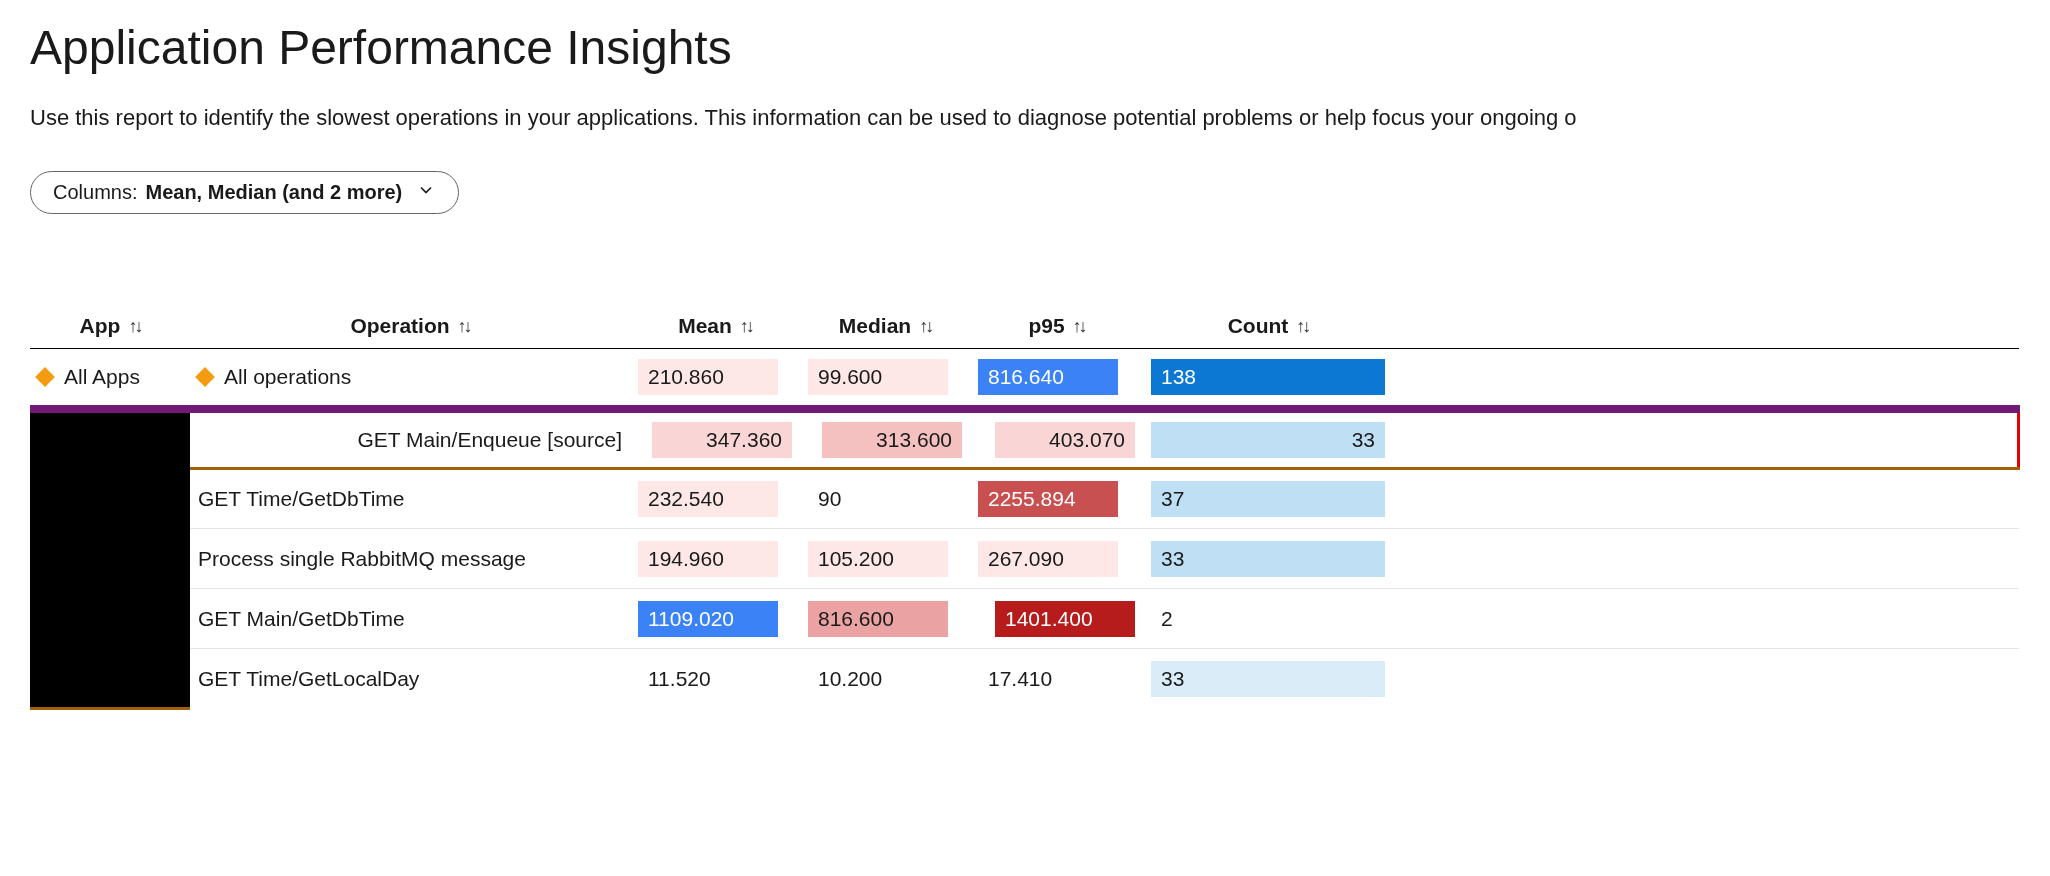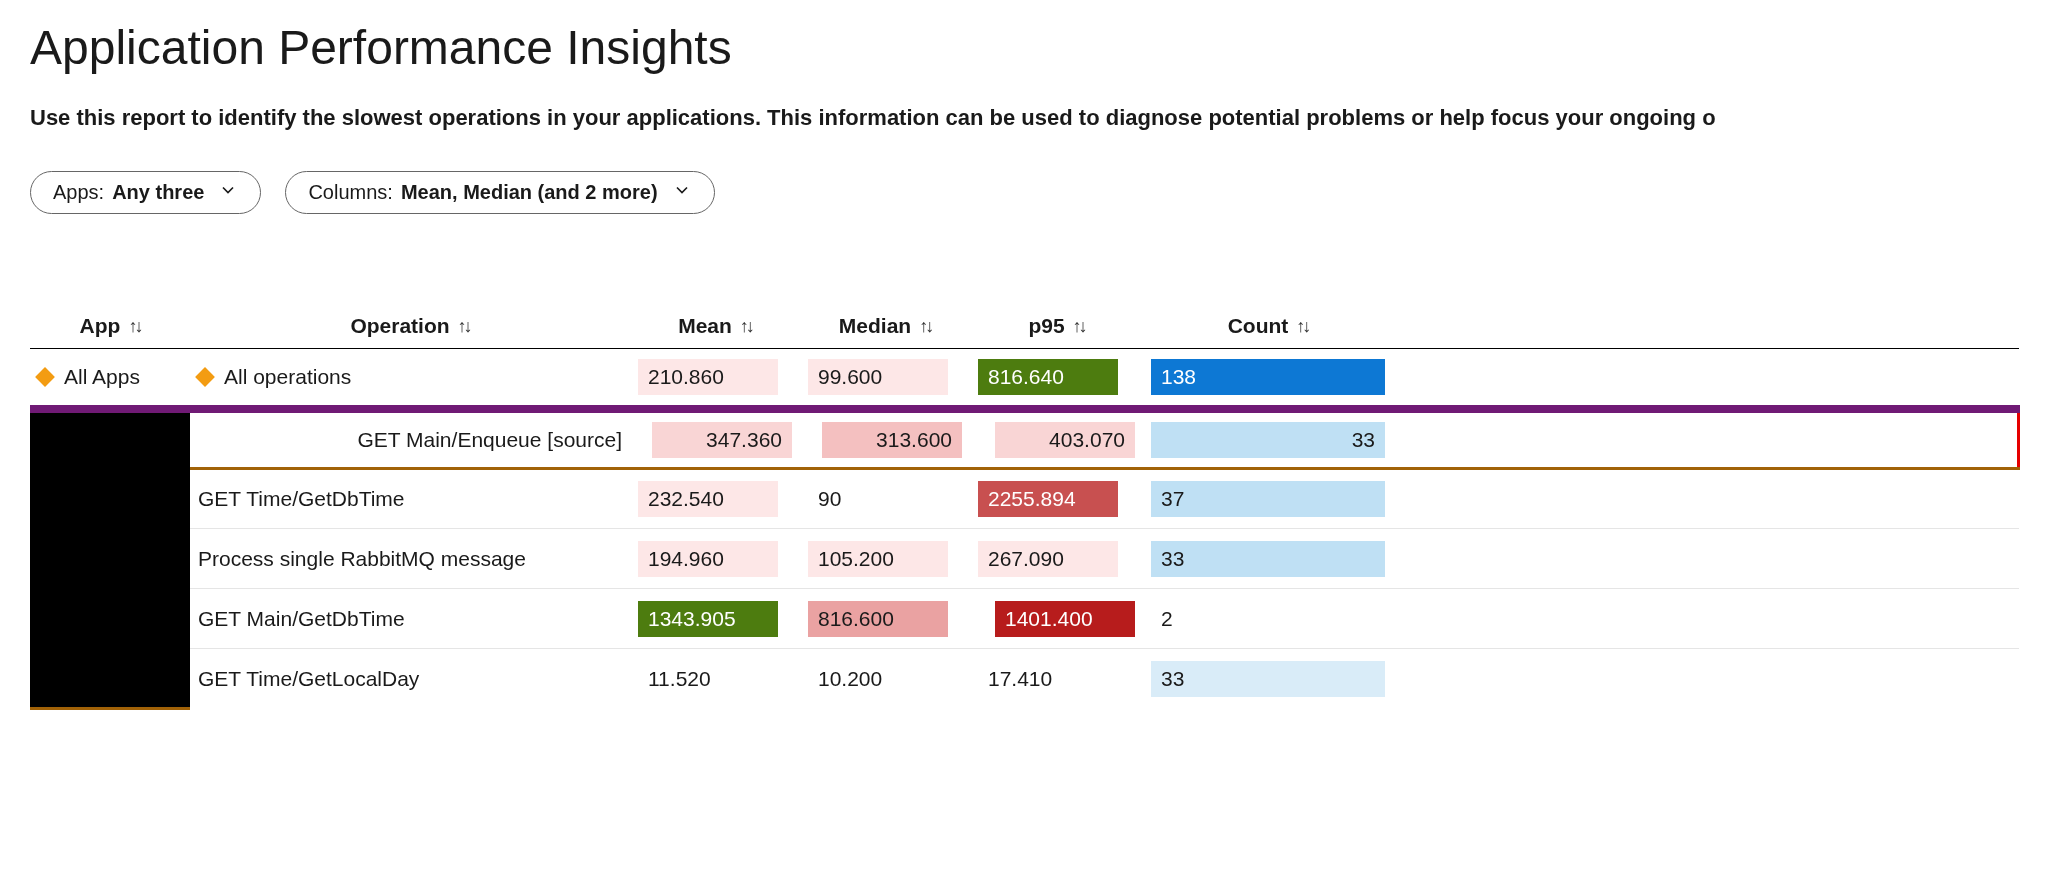--- a/index.html
+++ b/index.html
@@ -13,21 +13,20 @@
     h1 {
       font-size: 48px;
       font-weight: 400;
       margin-bottom: 30px;
     }
     .description {
       font-size: 22px;
       margin-bottom: 40px;
       white-space: nowrap;
       overflow: hidden;
-      font-weight: bold;
     }
     .filters {
       display: flex;
       gap: 24px;
       margin-bottom: 90px;
     }
     .pill {
       display: inline-flex;
       align-items: center;
       gap: 8px;
@@ -119,21 +118,21 @@
       display: inline-block;
       min-width: 140px;
     }
     .heat.full { width: 100%; min-width: 200px; }
 
     
     .r0 { background: #fde7e7; }
     .r1 { background: #f9d5d5; }
     .r2 { background: #f4c0c0; }
     .r3 { background: #eaa2a2; color: #1a1a1a; }
-    .r4 { background: #4d7c0f; color: #fff; }
+    .r4 { background: #3b82f6; color: #fff; }
     .r5 { background: #c85050; color: #fff; }
     .r6 { background: #b71c1c; color: #fff; margin-left: 17px; }
 
     .b0 { background: #d9ecf8; }
     .b1 { background: #bfe0f4; }
     .b7 { background: #0d78d4; color: #fff; }
 
     
     col.c-app { width: 160px; }
     col.c-op  { width: 440px; }
@@ -141,29 +140,20 @@
     col.c-count { width: 250px; }
   </style>
 </head>
 <body>
 
 <h1>Application Performance Insights</h1>
 <p class="description">Use this report to identify the slowest operations in your applications. This information can be used to diagnose potential problems or help focus your ongoing o</p>
 
 <div class="filters">
 
-  <div class="pill">
-    <span class="label-static">Apps:</span>
-    <span class="label-value">Any three</span>
-    <span class="chevron">
-      <svg class="chev" viewBox="0 0 24 24">
-          <polyline points="6 9 12 15 18 9"></polyline>
-        </svg>
-    </span>
-  </div>
 
 
   <div class="pill">
     <span class="label-static">Columns:</span>
     <span class="label-value">Mean, Median (and 2 more)</span>
     <span class="chevron">
       <svg class="chev" viewBox="0 0 24 24">
           <polyline points="6 9 12 15 18 9"></polyline>
         </svg>
     </span>
@@ -258,21 +248,21 @@
       <tr>
         <td>Process single RabbitMQ message</td>
         <td><span class="heat r0">194.960</span></td>
         <td><span class="heat r0">105.200</span></td>
         <td><span class="heat r0">267.090</span></td>
         <td><span class="heat full b1">33</span></td>
         <td></td>
       </tr>
       <tr>
         <td>GET Main/GetDbTime</td>
-        <td><span class="heat r4">1343.905</span></td>
+        <td><span class="heat r4">1109.020</span></td>
         <td><span class="heat r3">816.600</span></td>
         <td><span class="heat r6">1401.400</span></td>
         <td><span class="heat full " style="background: transparent;">2</span></td>
         <td></td>
       </tr>
       <tr>
         <td>GET Time/GetLocalDay</td>
         <td><span class="heat " style="background: transparent;">11.520</span></td>
         <td><span class="heat " style="background: transparent;">10.200</span></td>
         <td><span class="heat " style="background: transparent;">17.410</span></td>

